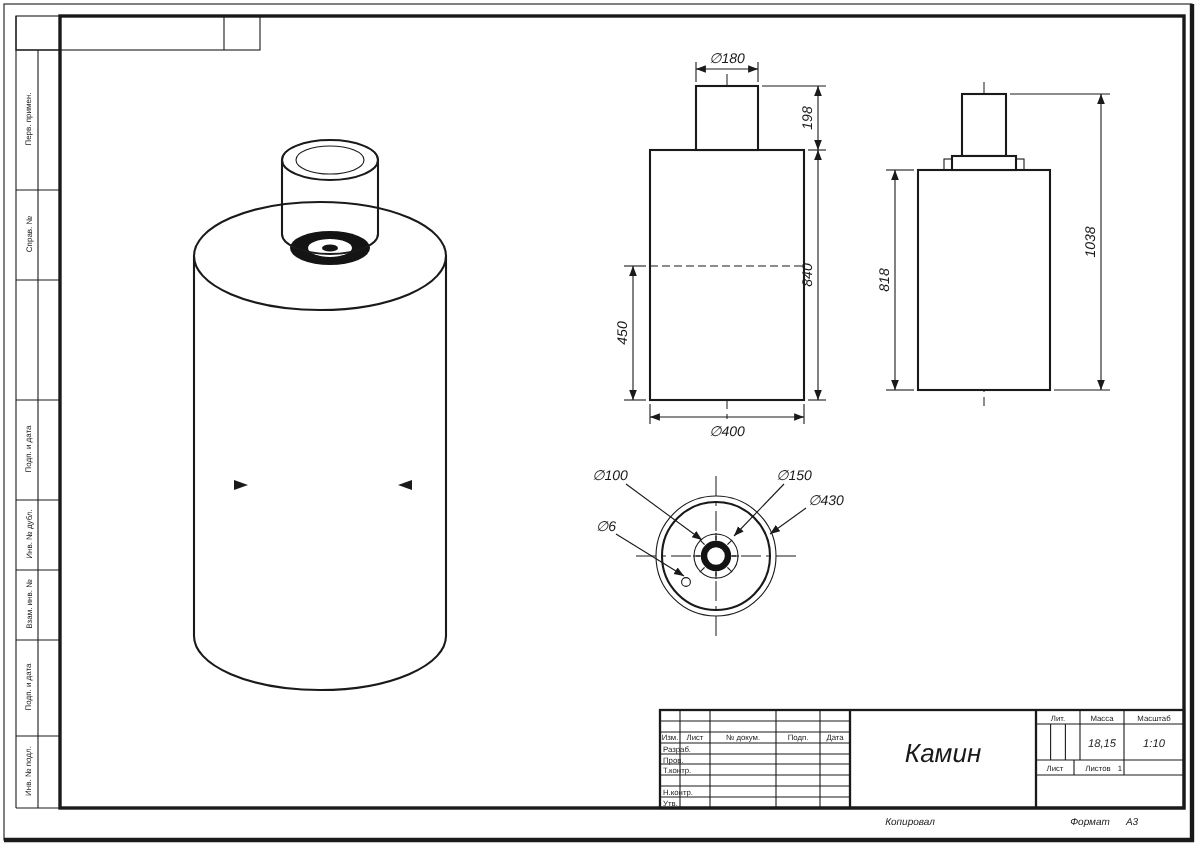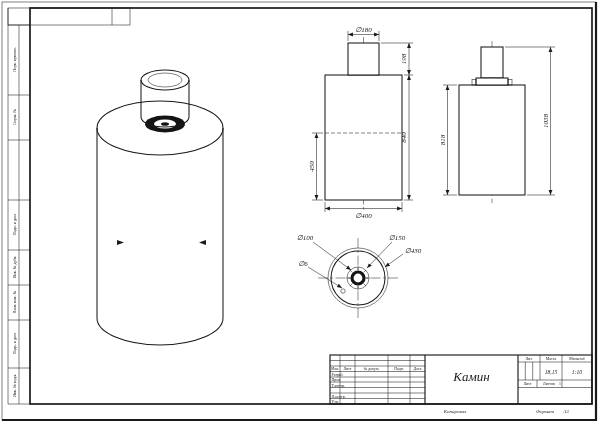--- a/index.html
+++ b/index.html
@@ -1,17 +1,17 @@
 <!DOCTYPE html>
 <html><head>
 <meta charset="utf-8">
 <style>
   html,body{margin:0;padding:0;background:#ffffff;}
   .sheet{position:relative;width:600px;height:425px;background:#fff;overflow:hidden;
-         font-family:Liberation Serif, serif;}
+         font-family:Liberation Sans, sans-serif;}
   svg{display:block}
   .thick{stroke:#1a1a1a;stroke-width:1.05;fill:none;}
   .thin{stroke:#1a1a1a;stroke-width:0.55;fill:none;}
   .frame{stroke:#1a1a1a;stroke-width:1.7;fill:none;}
   .tbline{stroke:#1a1a1a;stroke-width:0.55;fill:none;}
   .tbthick{stroke:#1a1a1a;stroke-width:1.15;fill:none;}
   .cl{stroke:#1a1a1a;stroke-width:0.5;fill:none;stroke-dasharray:10 2.5 2.5 2.5;}
   .hid{stroke:#1a1a1a;stroke-width:0.55;fill:none;stroke-dasharray:4 2;}
   .fillw{fill:#ffffff;}
   text{fill:#1a1a1a;}

